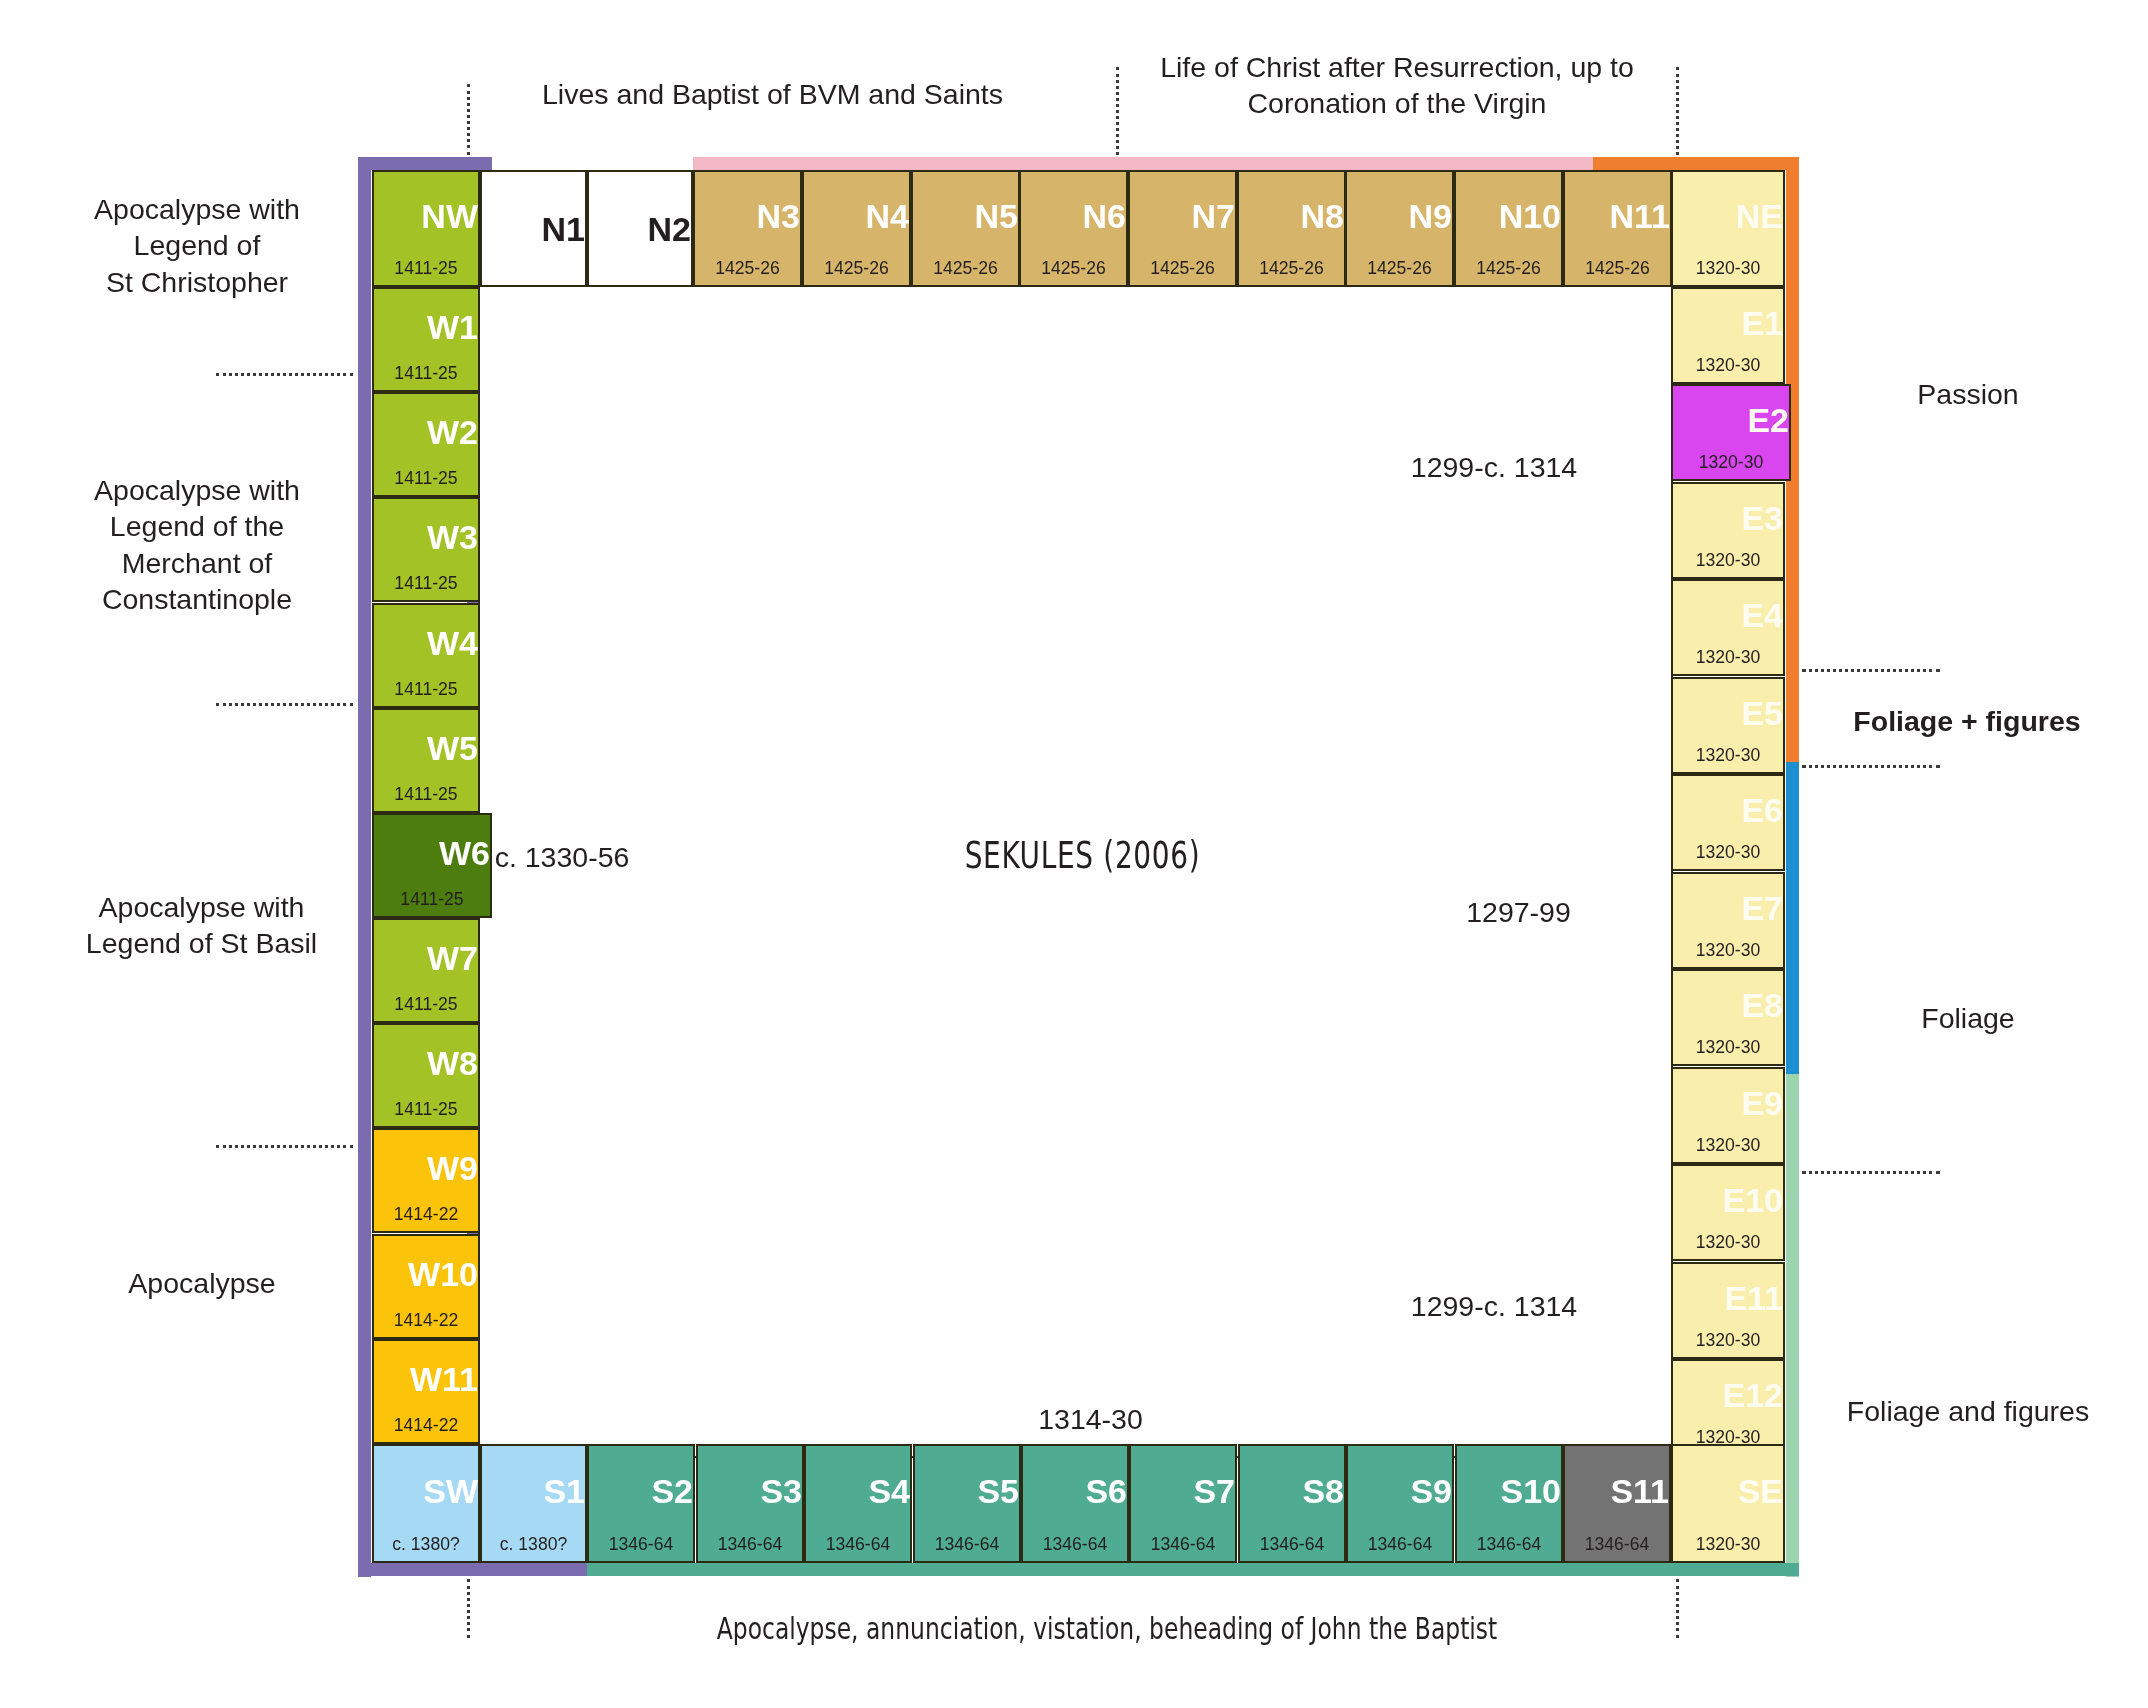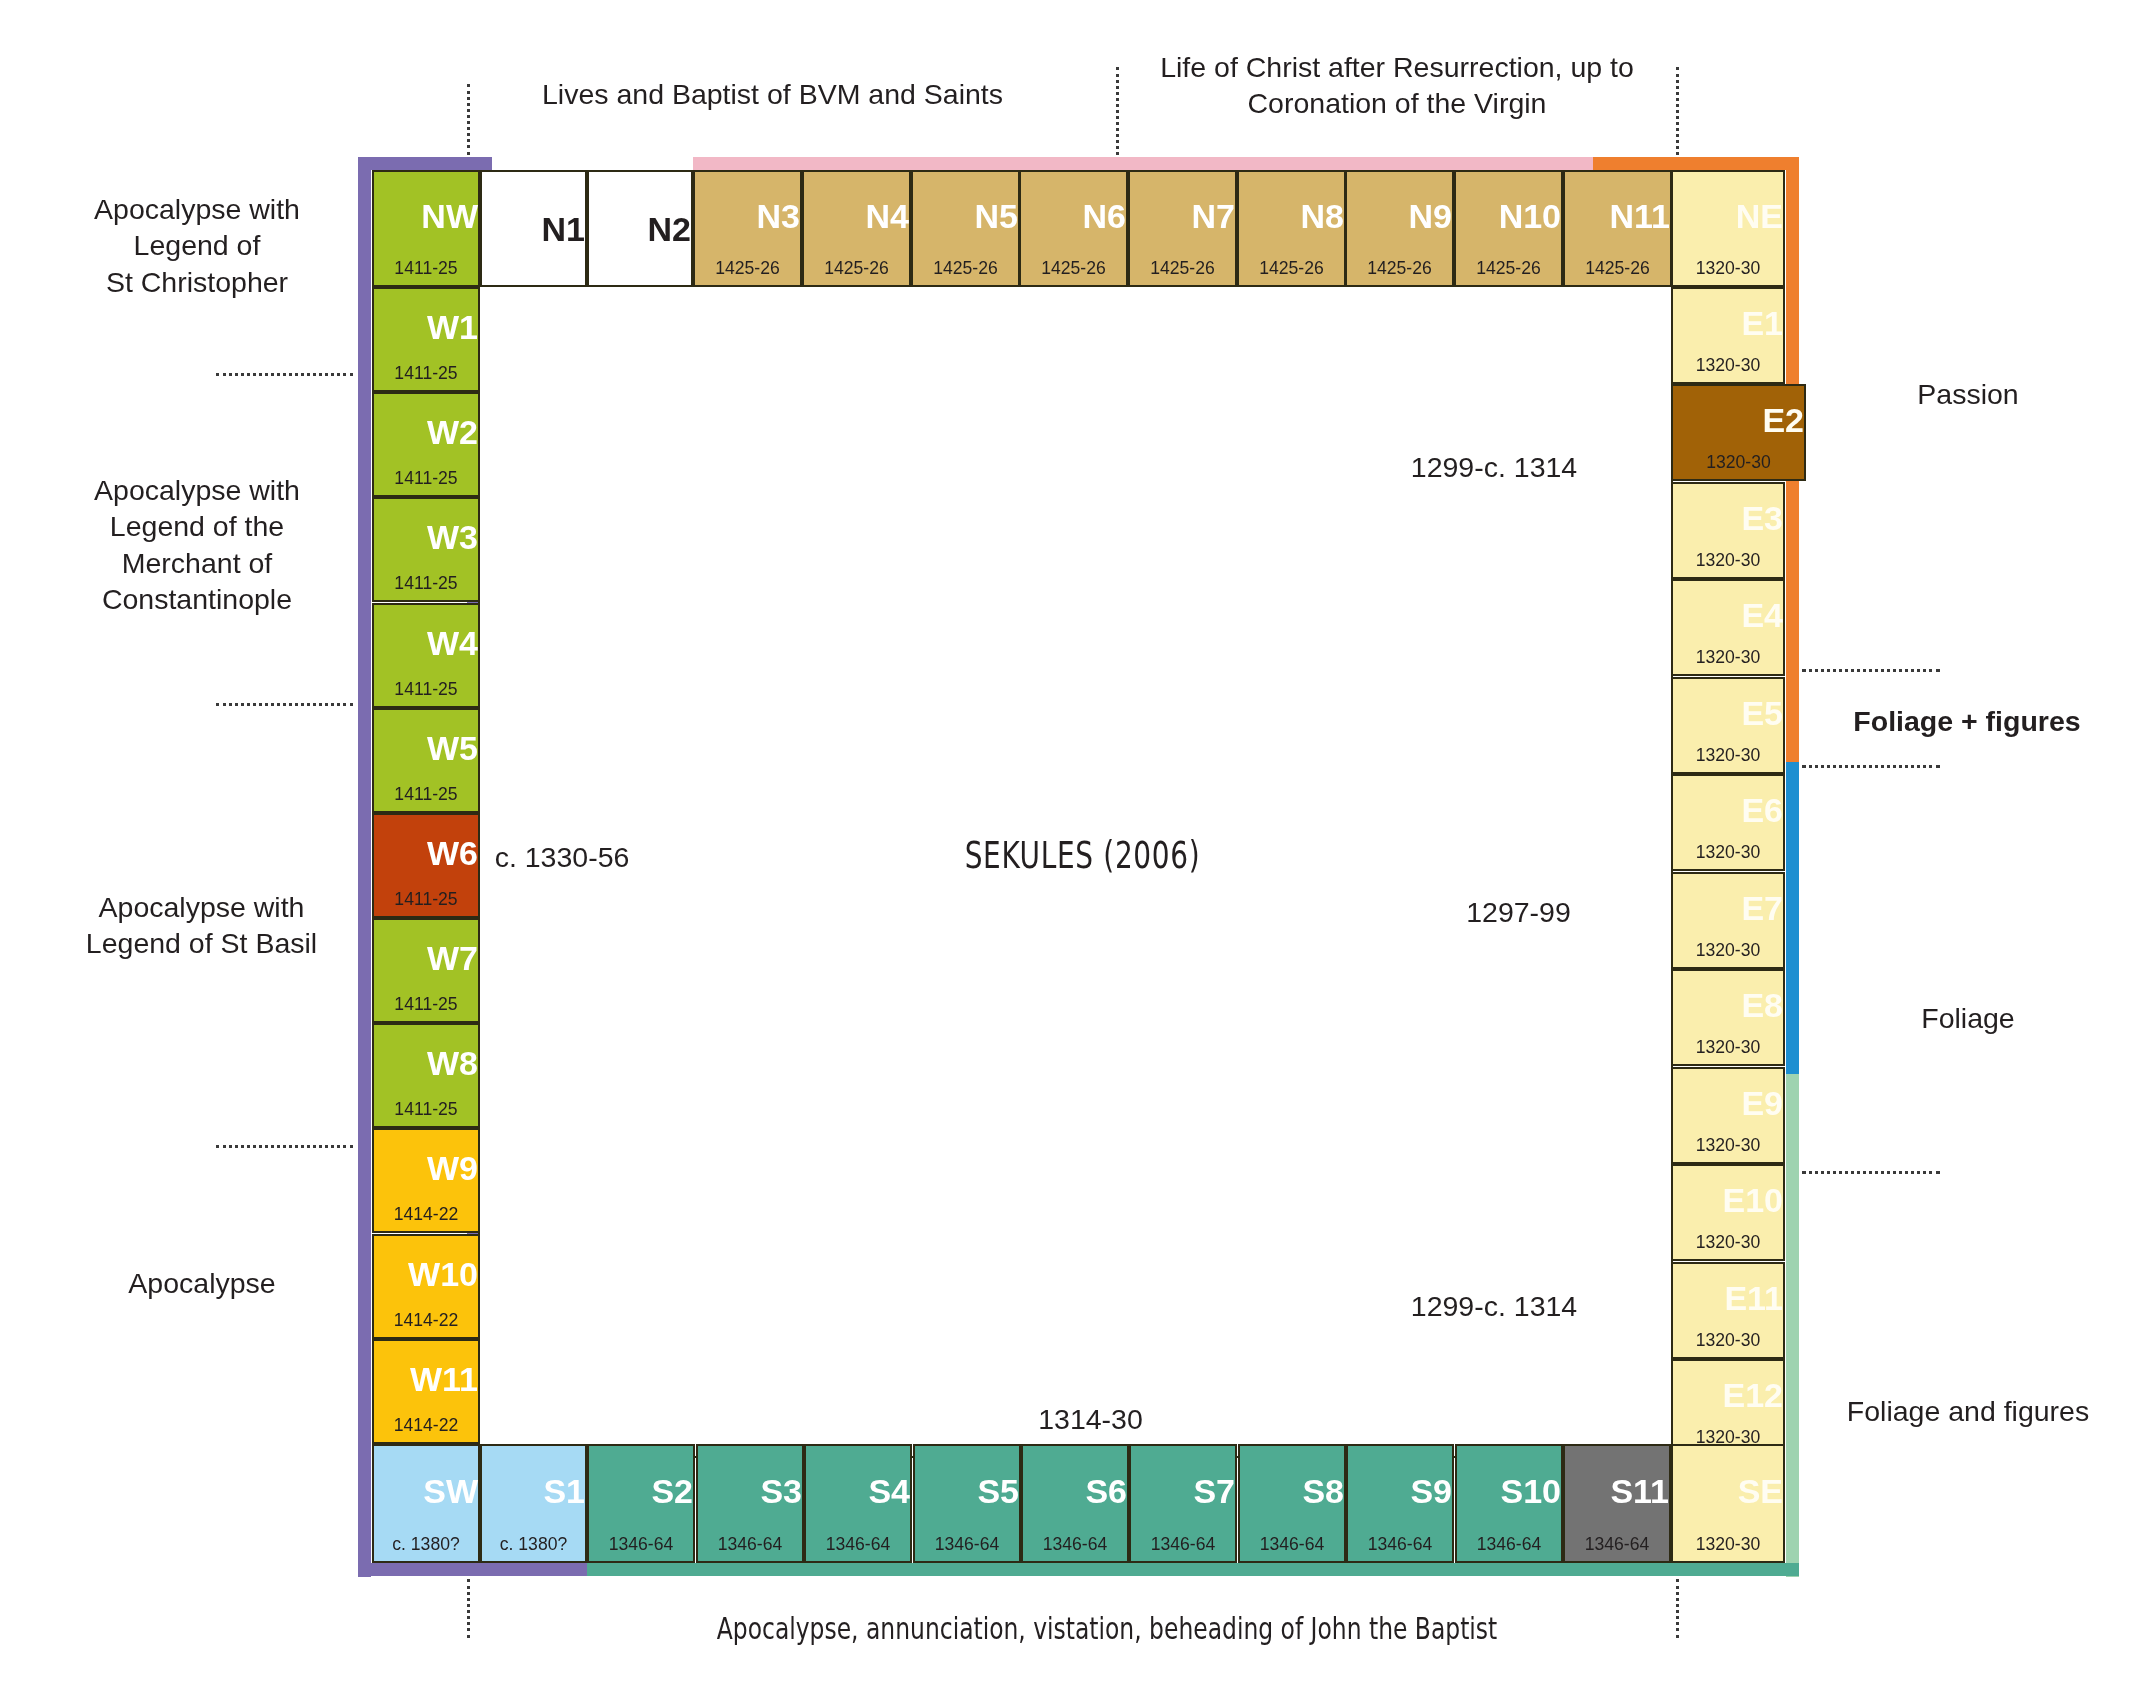--- a/index.html
+++ b/index.html
@@ -141,21 +141,21 @@
         <div class="dt">1411-25</div>
       </div>
       <div class="cell" style="left: 372px; top: 603px; width: 108px; height: 105px; background: rgb(162, 194, 37);">
         <div class="id white">W4</div>
         <div class="dt">1411-25</div>
       </div>
       <div class="cell" style="left: 372px; top: 708px; width: 108px; height: 105px; background: rgb(162, 194, 37);">
         <div class="id white">W5</div>
         <div class="dt">1411-25</div>
       </div>
-      <div class="cell" style="left: 372px; top: 813px; width: 108px; height: 105px; background: #c2410c; padding-left: 36px;">
+      <div class="cell" style="left: 372px; top: 813px; width: 120px; height: 105px; background: #4d7c0f; padding-left: 36px;">
         <div class="id white">W6</div>
         <div class="dt">1411-25</div>
       </div>
       <div class="cell" style="left: 372px; top: 918px; width: 108px; height: 105px; background: rgb(162, 194, 37);">
         <div class="id white">W7</div>
         <div class="dt">1411-25</div>
       </div>
       <div class="cell" style="left: 372px; top: 1023px; width: 108px; height: 105px; background: rgb(162, 194, 37);">
         <div class="id white">W8</div>
         <div class="dt">1411-25</div>
@@ -169,21 +169,21 @@
         <div class="dt">1414-22</div>
       </div>
       <div class="cell" style="left: 372px; top: 1339px; width: 108px; height: 105px; background: rgb(252, 195, 11);">
         <div class="id white">W11</div>
         <div class="dt">1414-22</div>
       </div>
       <div class="cell" style="left: 1671px; top: 287px; width: 114px; height: 97px; background: rgb(250, 238, 173);">
         <div class="id pale">E1</div>
         <div class="dt">1320-30</div>
       </div>
-      <div class="cell" style="left: 1671px; top: 384px; width: 135px; height: 97px; background: #a16207;">
+      <div class="cell" style="left: 1671px; top: 384px; width: 120px; height: 97px; background: #d946ef;">
         <div class="id pale">E2</div>
         <div class="dt">1320-30</div>
       </div>
       <div class="cell" style="left: 1671px; top: 482px; width: 114px; height: 97px; background: rgb(250, 238, 173);">
         <div class="id pale">E3</div>
         <div class="dt">1320-30</div>
       </div>
       <div class="cell" style="left: 1671px; top: 579px; width: 114px; height: 97px; background: rgb(250, 238, 173);">
         <div class="id pale">E4</div>
         <div class="dt">1320-30</div>

